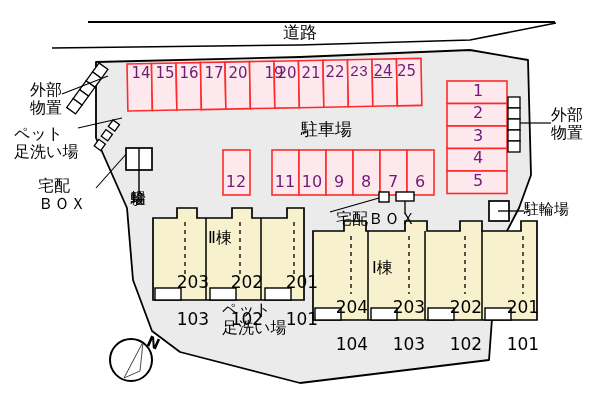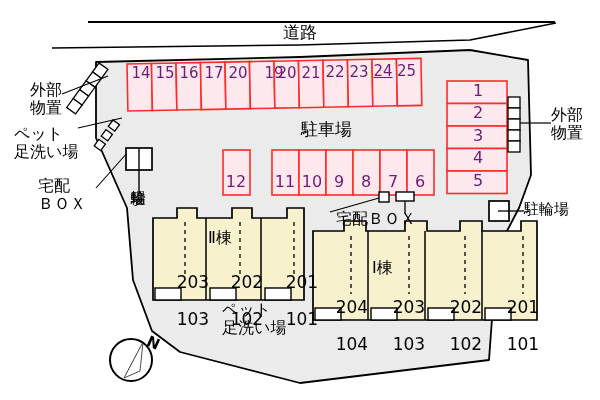--- a/index.html
+++ b/index.html
@@ -240,21 +240,21 @@
 
   <div class="stall-num" style="left:130px; top:66px; width:22px;">14</div>
   <div class="stall-num" style="left:154px; top:66px; width:22px;">15</div>
   <div class="stall-num" style="left:178px; top:66px; width:22px;">16</div>
   <div class="stall-num" style="left:203px; top:66px; width:22px;">17</div>
   <div class="stall-num" style="left:227px; top:66px; width:22px;">20</div>
   <div class="stall-num" style="left:251px; top:66px; width:46px;">19</div>
   <div class="stall-num" style="left:276px; top:66px; width:22px;">20</div>
   <div class="stall-num" style="left:300px; top:66px; width:22px;">21</div>
   <div class="stall-num" style="left:324px; top:65px; width:22px;">22</div>
-  <div class="stall-num" style="left:348px; top:65px; width:22px;">23</div>
+  <div class="stall-num" style="left:348px; top:65px; width:22px;font-family:Liberation Mono, monospace;">23</div>
   <div class="stall-num" style="left:372px; top:64px; width:22px;text-decoration:underline;">24</div>
   <div class="stall-num" style="left:397px; top:64px; width:16px;">25</div>
 
   <div class="stall-num" style="left:224px; top:174px; width:24px; font-size:16px;">12</div>
 
   <div class="stall-num" style="left:273px; top:174px; width:24px; font-size:16px;">11</div>
   <div class="stall-num" style="left:300px; top:174px; width:24px; font-size:16px;">10</div>
   <div class="stall-num" style="left:327px; top:174px; width:24px; font-size:16px;">9</div>
   <div class="stall-num" style="left:354px; top:174px; width:24px; font-size:16px;">8</div>
   <div class="stall-num" style="left:381px; top:174px; width:24px; font-size:16px;">7</div>

